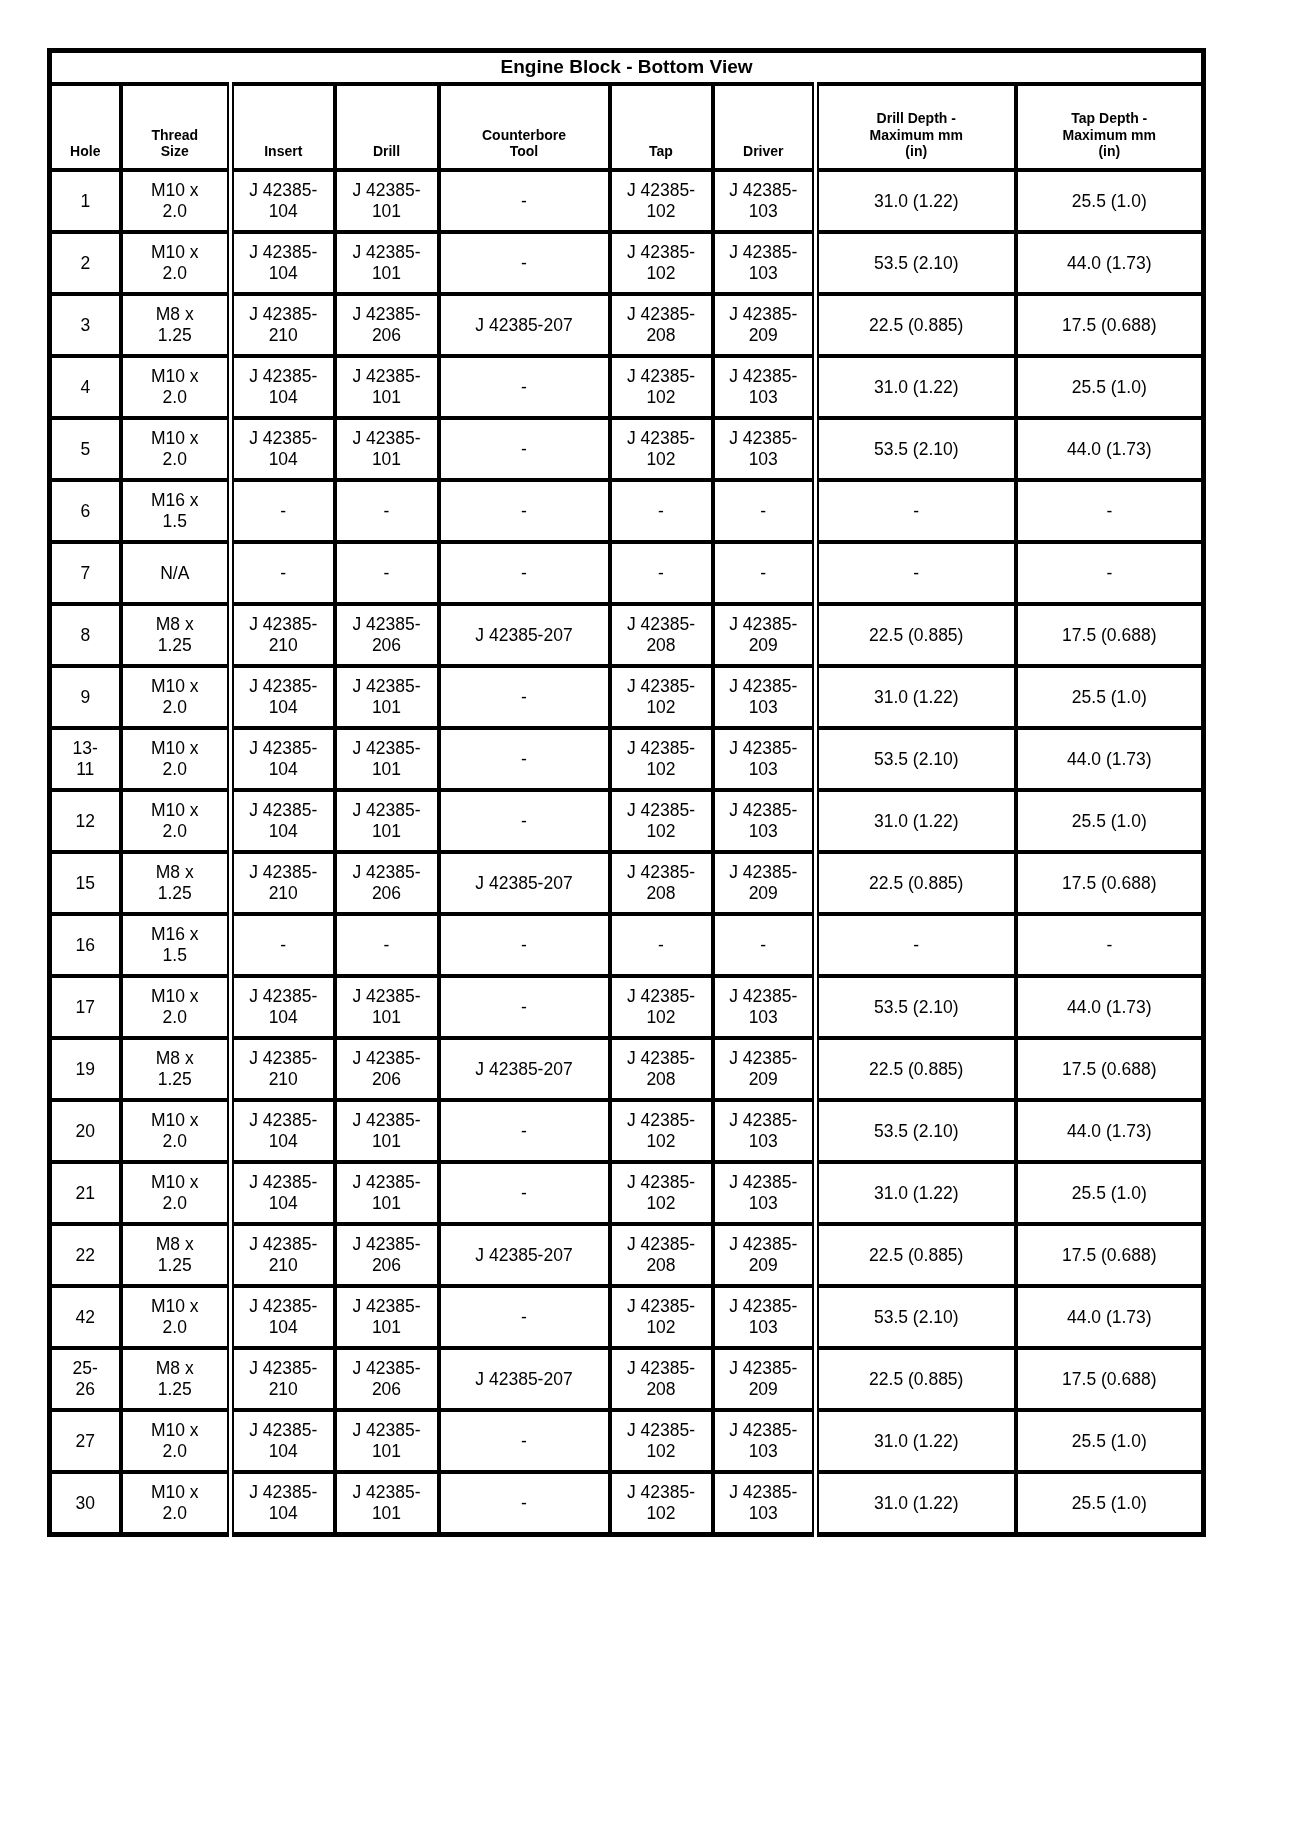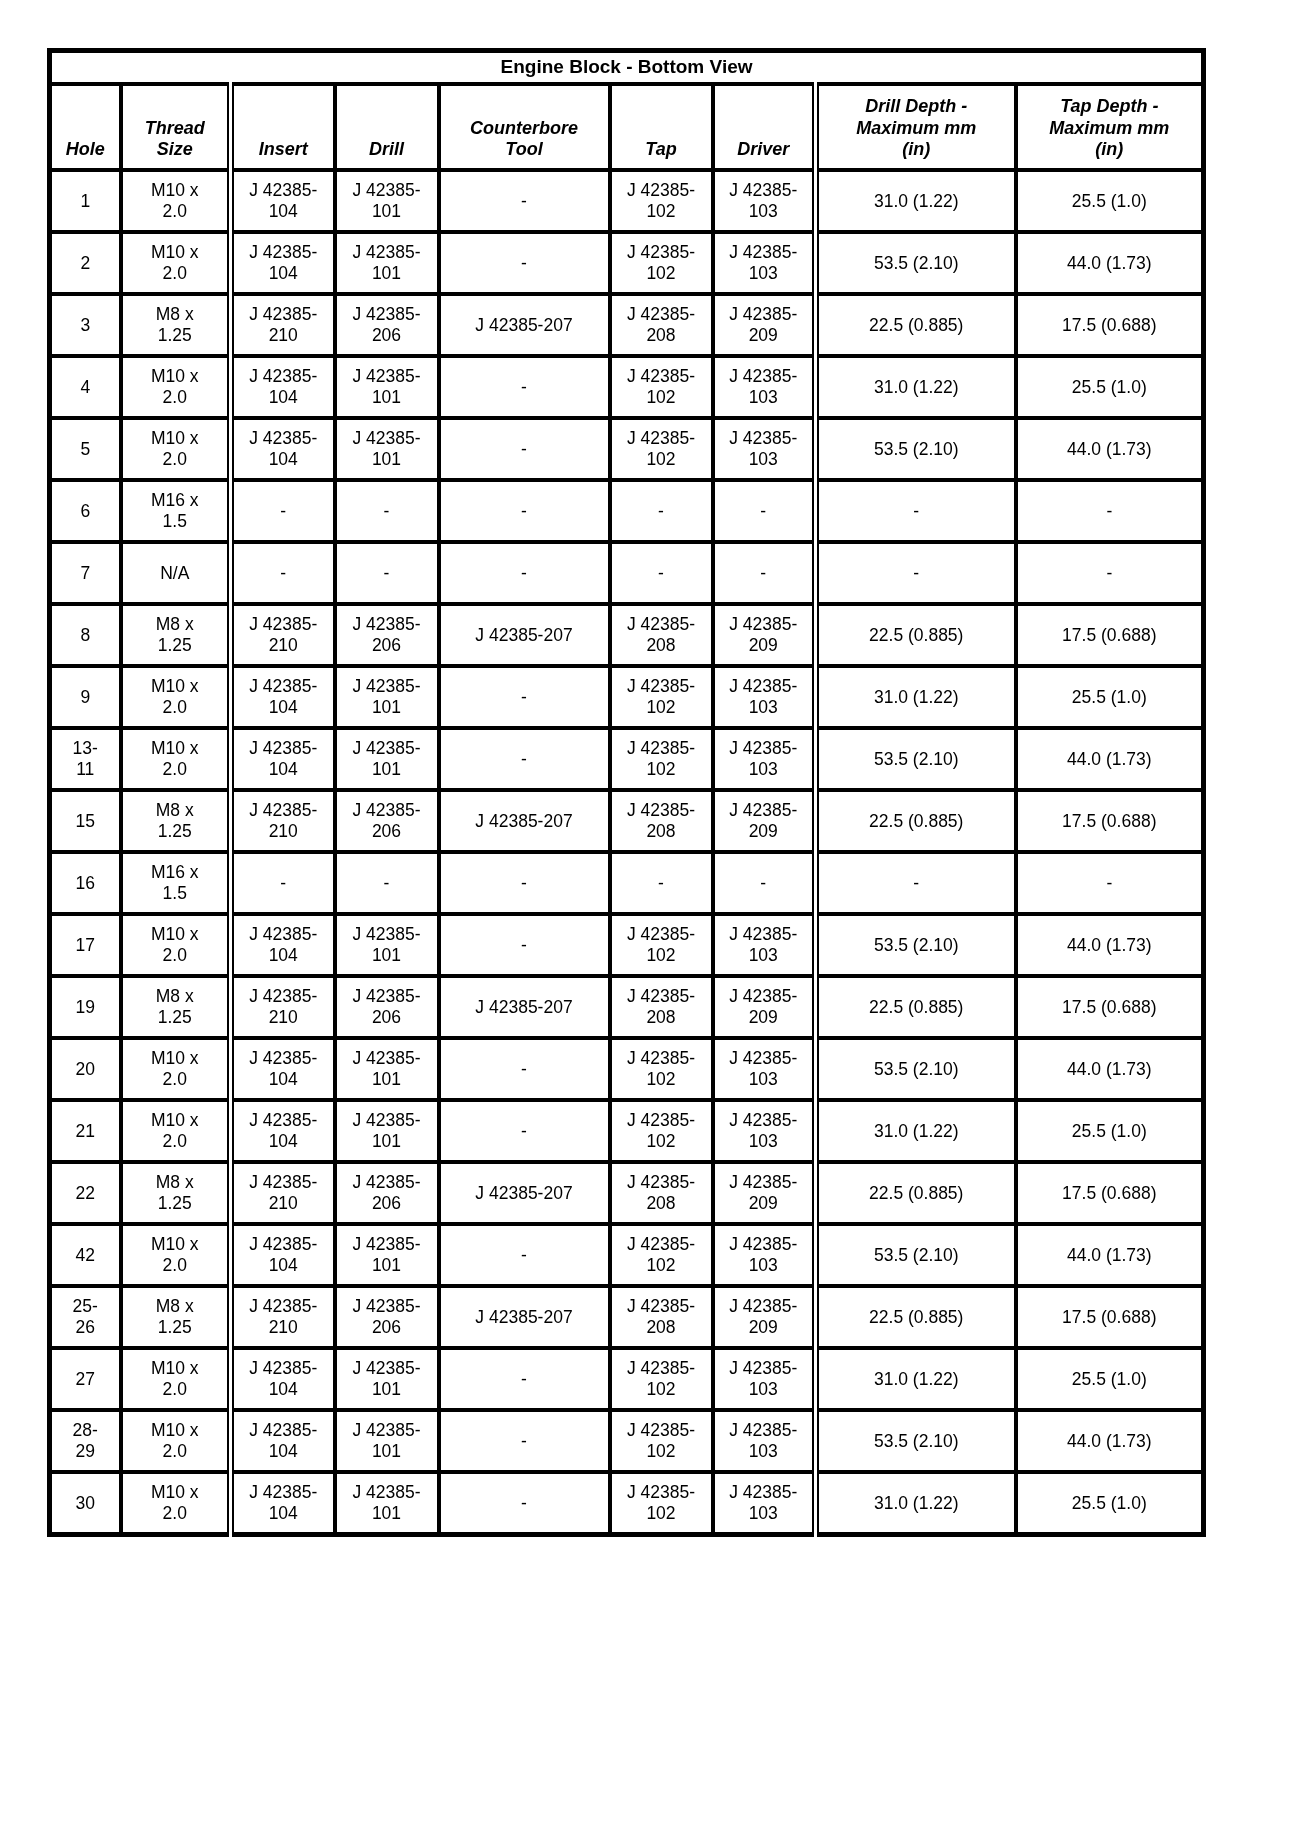--- a/index.html
+++ b/index.html
@@ -24,25 +24,24 @@
   td.title-cell {
     height: 27px;
     font-weight: bold;
     font-size: 19px;
     vertical-align: middle;
     line-height: 1.1;
   }
   table.engine th {
     height: 72px;
     font-weight: bold;
-    font-size: 18px;
+    font-size: 14px;
     vertical-align: bottom;
     padding: 2px 2px 8px 2px;
     line-height: 1.18;
-    font-style: italic;
   }
   table.engine tbody td {
     height: 58px;
     font-size: 17.5px;
     vertical-align: middle;
     line-height: 1.2;
     padding: 0 2px;
   }
   
   tr.header-row th:nth-child(3),
@@ -237,20 +236,36 @@
 101</td>
           <td>-</td>
           <td>J 42385-
 102</td>
           <td>J 42385-
 103</td>
           <td>53.5 (2.10)</td>
           <td>44.0 (1.73)</td>
         </tr>
         <tr>
+          <td>12</td>
+          <td>M10 x
+2.0</td>
+          <td>J 42385-
+104</td>
+          <td>J 42385-
+101</td>
+          <td>-</td>
+          <td>J 42385-
+102</td>
+          <td>J 42385-
+103</td>
+          <td>31.0 (1.22)</td>
+          <td>25.5 (1.0)</td>
+        </tr>
+        <tr>
           <td>15</td>
           <td>M8 x
 1.25</td>
           <td>J 42385-
 210</td>
           <td>J 42385-
 206</td>
           <td>J 42385-207</td>
           <td>J 42385-
 208</td>
@@ -392,37 +407,20 @@
 104</td>
           <td>J 42385-
 101</td>
           <td>-</td>
           <td>J 42385-
 102</td>
           <td>J 42385-
 103</td>
           <td>31.0 (1.22)</td>
           <td>25.5 (1.0)</td>
-        </tr>
-        <tr>
-          <td>28-
-29</td>
-          <td>M10 x
-2.0</td>
-          <td>J 42385-
-104</td>
-          <td>J 42385-
-101</td>
-          <td>-</td>
-          <td>J 42385-
-102</td>
-          <td>J 42385-
-103</td>
-          <td>53.5 (2.10)</td>
-          <td>44.0 (1.73)</td>
         </tr>
         <tr>
           <td>30</td>
           <td>M10 x
 2.0</td>
           <td>J 42385-
 104</td>
           <td>J 42385-
 101</td>
           <td>-</td>

